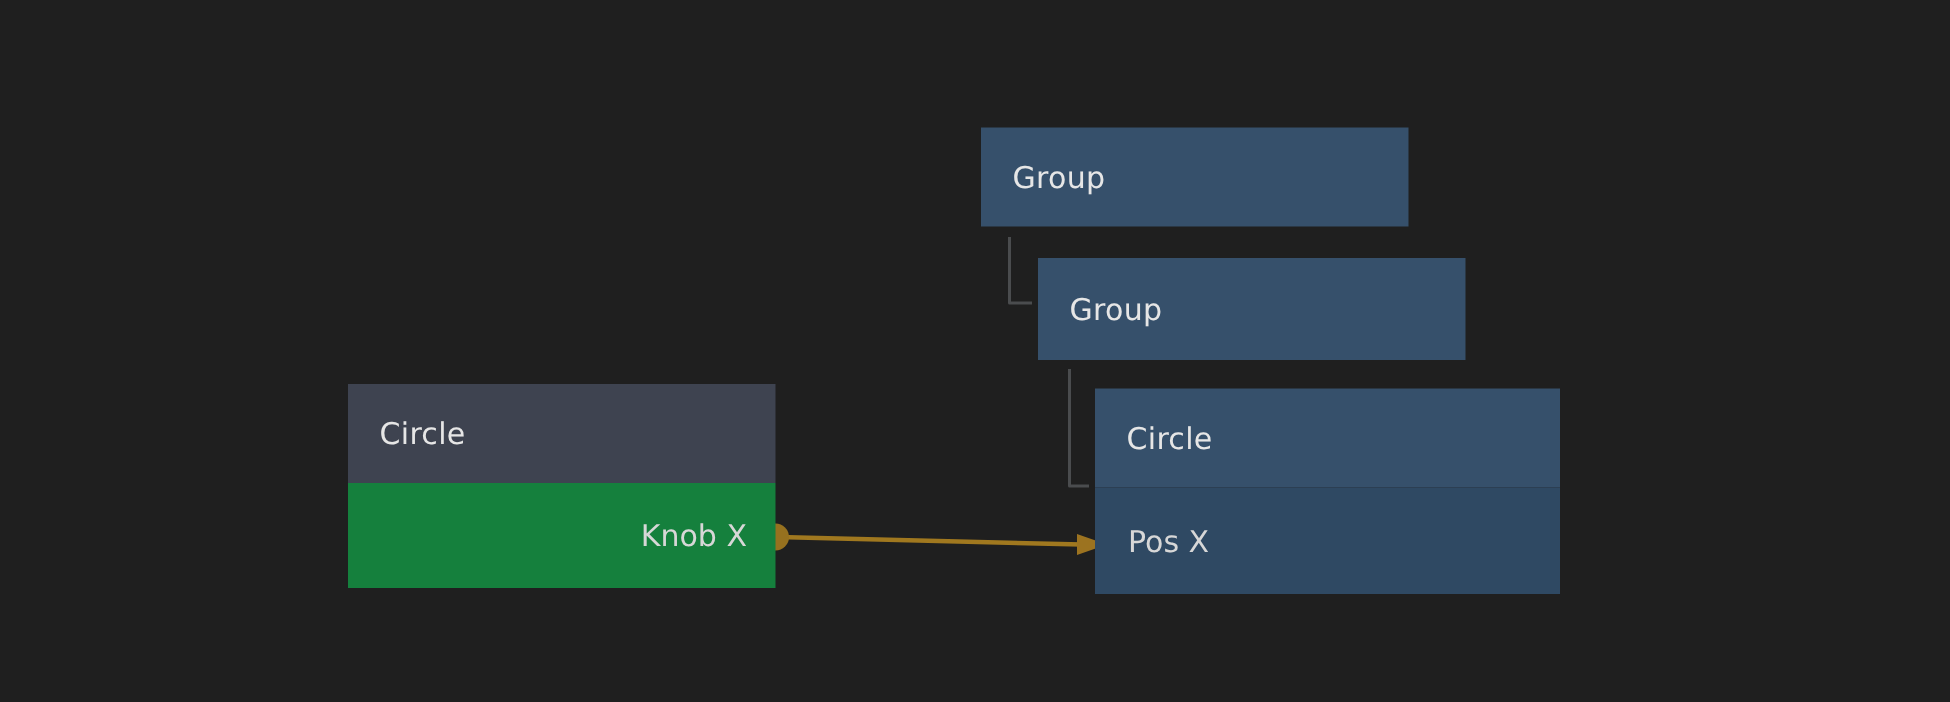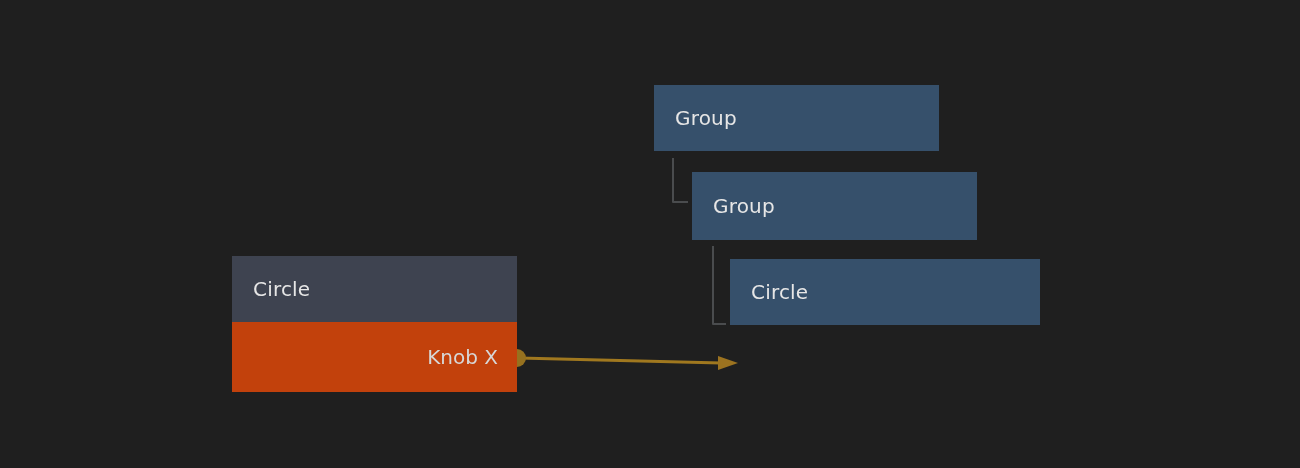--- a/index.html
+++ b/index.html
@@ -39,21 +39,21 @@
     align-items: center;
     font-size: 20px;
     font-weight: 400;
     color: #d7d7d7;
   }
   
   .node-blue .node-header { background: #36506b; }
   .node-blue .node-row    { background: #2f4963; }
   
   .node-gray .node-header { background: #3e4350; }
-  .node-gray .node-row    { background: #c2410c; }
+  .node-gray .node-row    { background: #15803d; }
 
   #node-group1 { left: 654px; top: 85px;  width: 285px; }
   #node-group1 .node-header { height: 66px; }
 
   #node-group2 { left: 692px; top: 172px; width: 285px; }
   #node-group2 .node-header { height: 68px; }
 
   #node-circle { left: 730px; top: 259px; width: 310px; }
   #node-circle .node-header { height: 66px; }
   #node-circle .node-row    { height: 71px; padding-left: 22px; }
@@ -89,20 +89,23 @@
   <div class="node node-blue" id="node-group2">
     <div class="node-header">
       <span>Group</span>
     </div>
   </div>
 
   <div class="node node-blue" id="node-circle">
     <div class="node-header">
       <span>Circle</span>
     </div>
+    <div class="node-row">
+      <span>Pos X</span>
+    </div>
   </div>
 
   <div class="node node-gray" id="node-states">
     <div class="node-header">
       <span>Circle</span>
     </div>
     <div class="node-row">
       <span>Knob X</span>
     </div>
   </div>

